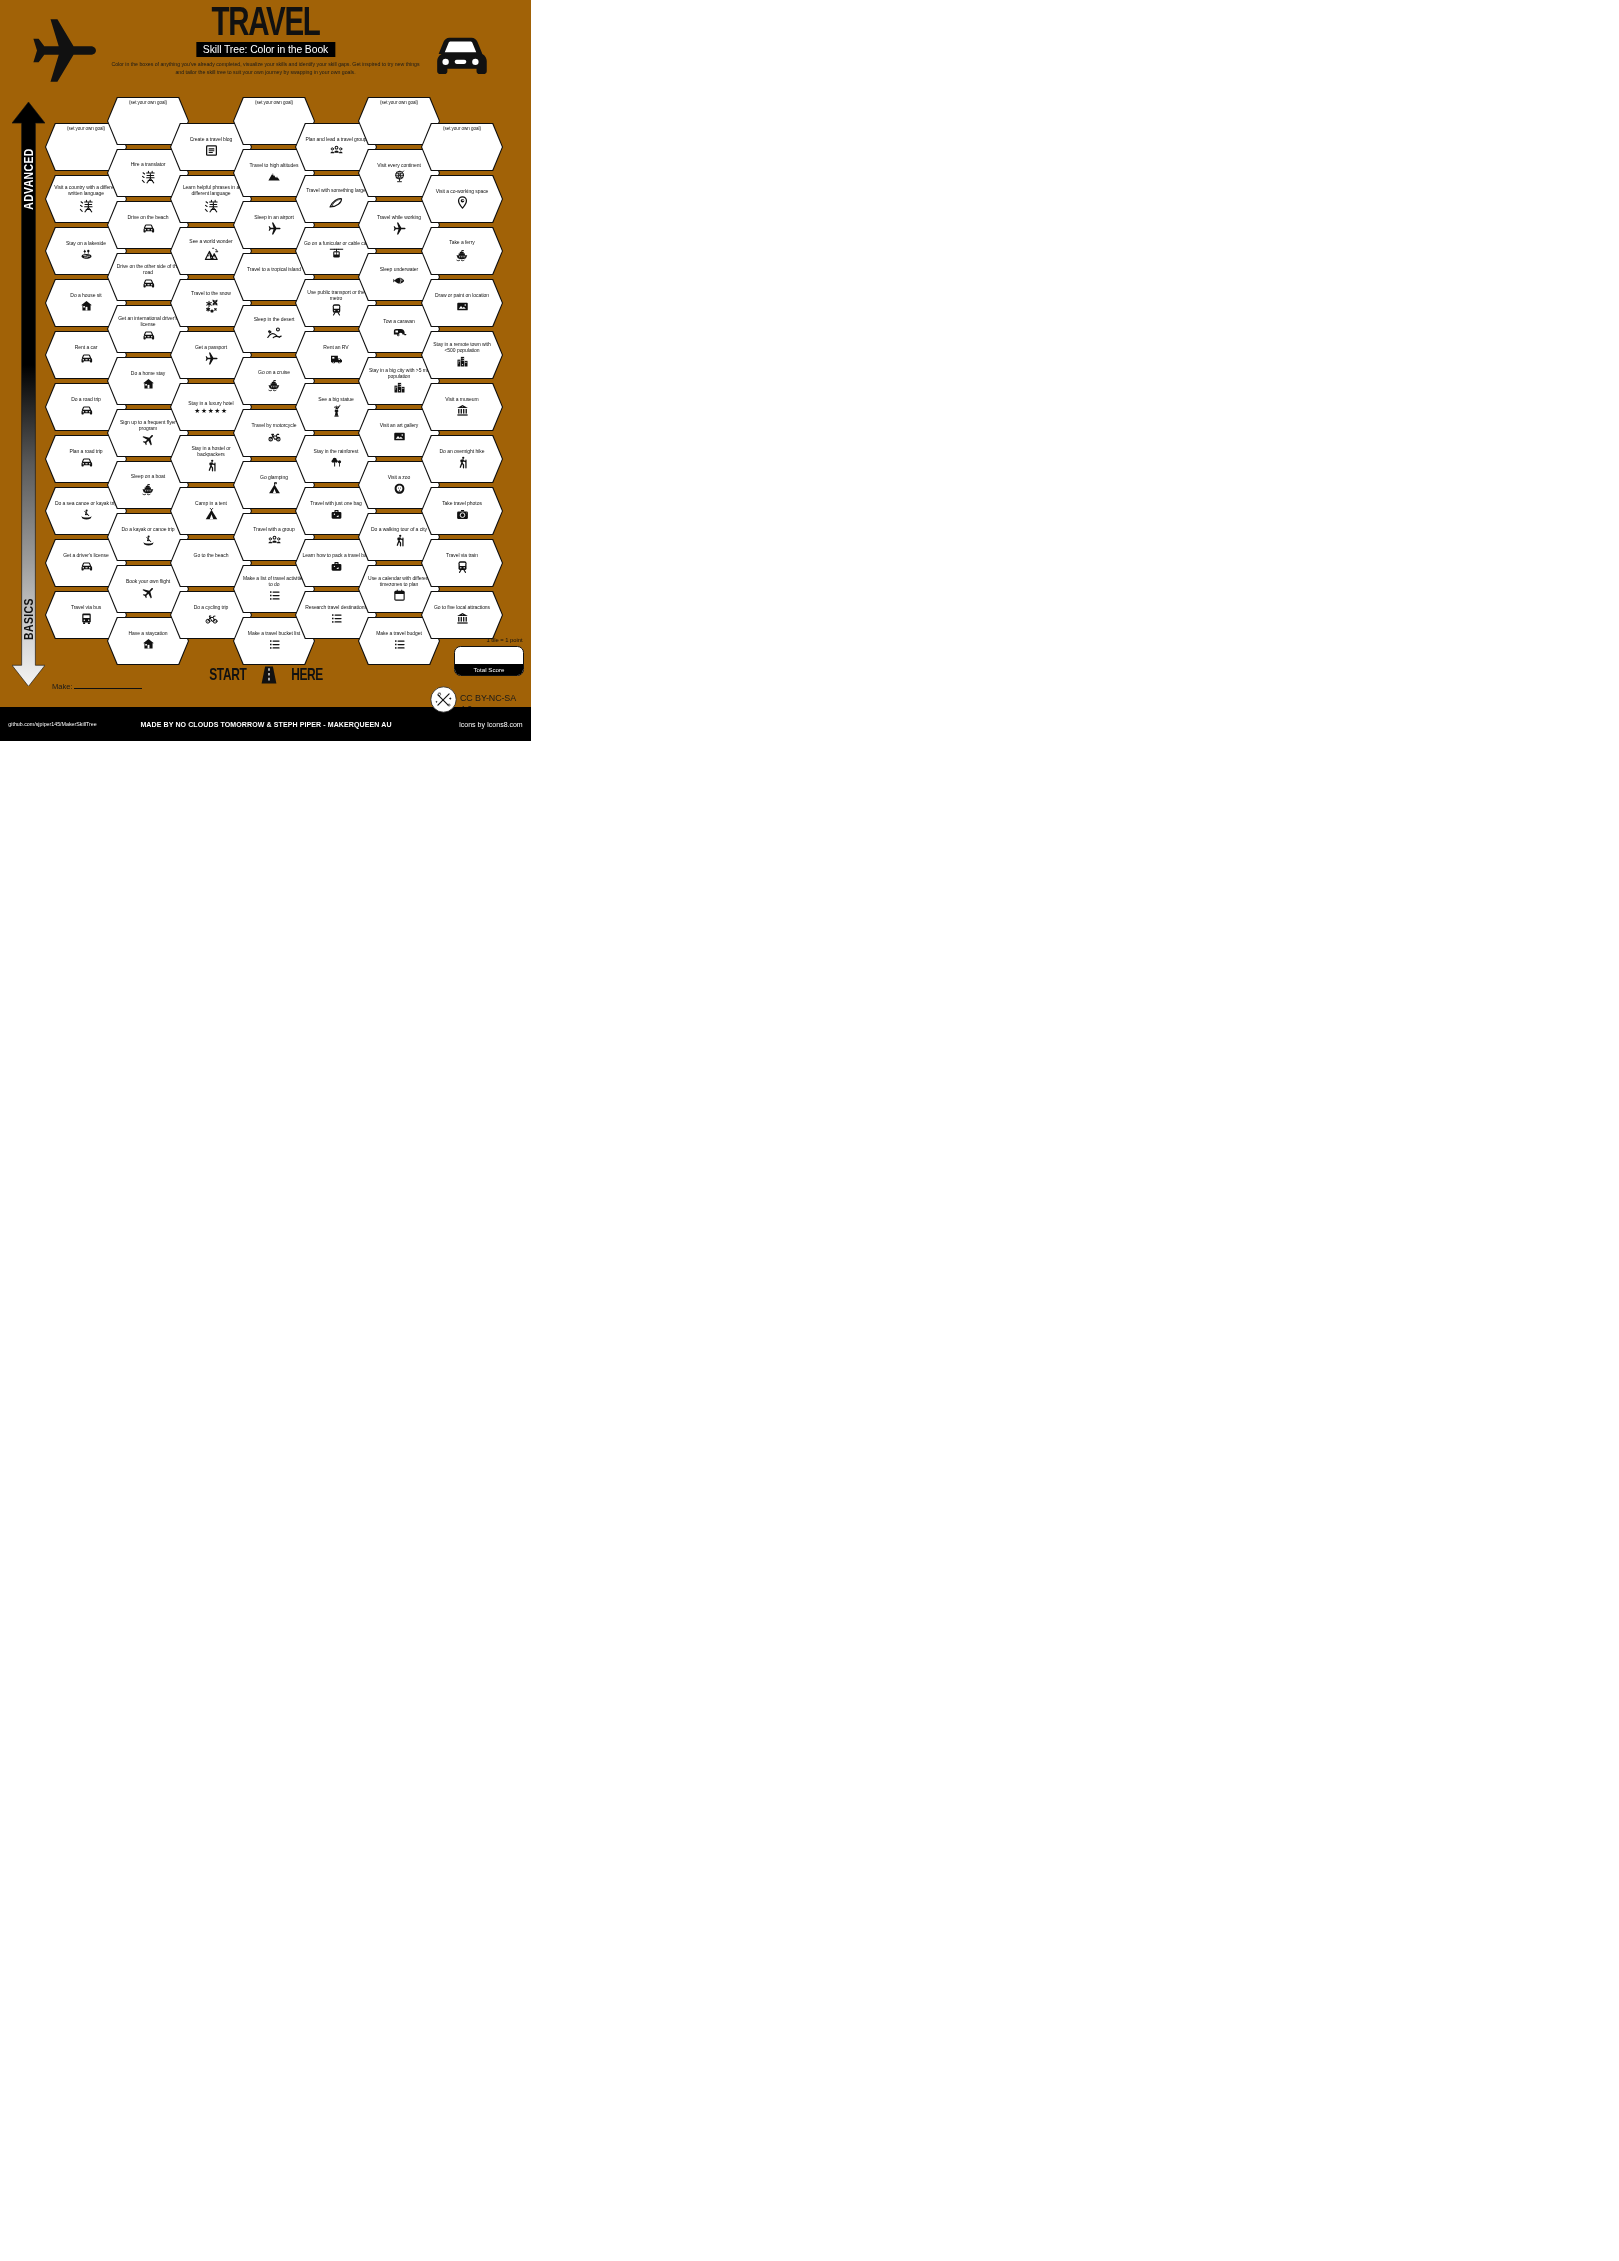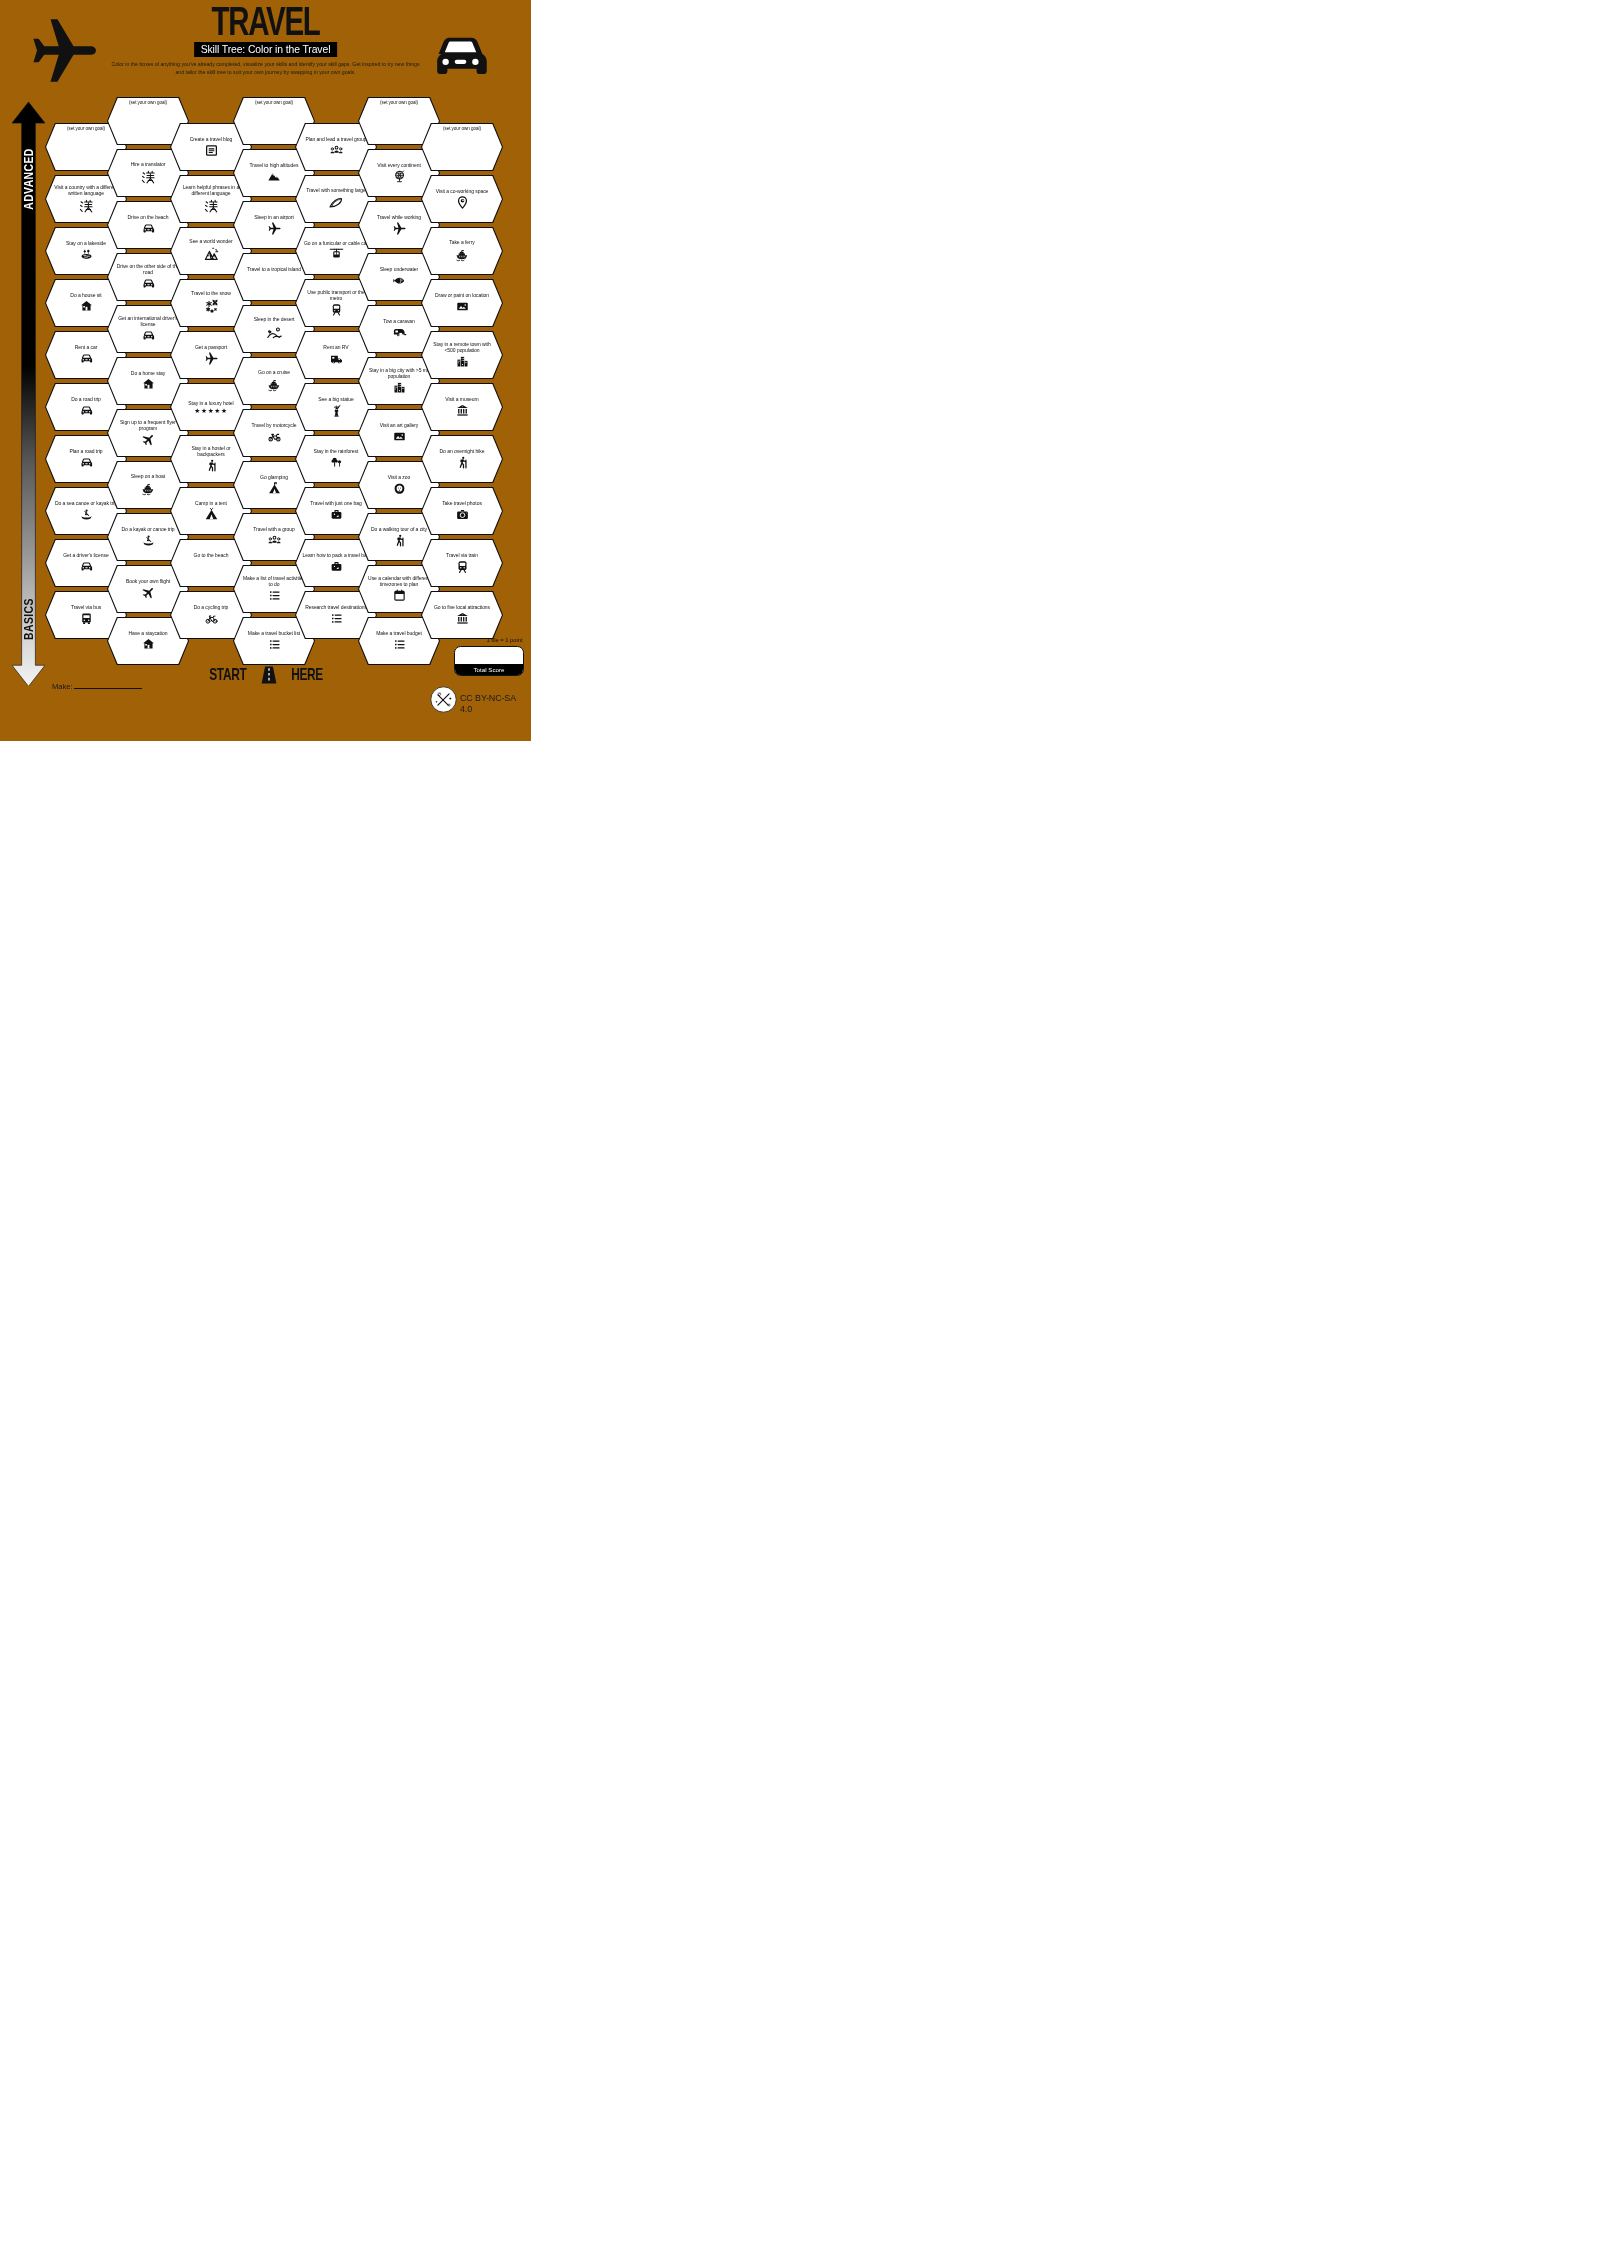--- a/index.html
+++ b/index.html
@@ -64,21 +64,21 @@
 <div class="page">
 
   <div class="plane-header">
     <svg viewBox="0 0 24 24" width="100%" height="100%">
         <g transform="rotate(90 12 12)">
       <path fill="#111" d="M12 2.3c.8 0 1.3.7 1.3 1.6v5.2l8.2 4.9v2.1l-8.2-2.5v4.4l2.3 1.7v1.6L12 20.2l-3.6 1.1v-1.6l2.3-1.7v-4.4l-8.2 2.5v-2.1l8.2-4.9V3.9c0-.9.5-1.6 1.3-1.6z"></path>
         </g>
     </svg>
   </div>
   <div class="title">TRAVEL</div>
-  <div class="subtitle">Skill Tree: Color in the Travel</div>
+  <div class="subtitle">Skill Tree: Color in the Book</div>
   <div class="desc">Color in the boxes of anything you've already completed, visualize your skills and identify your skill gaps.  Get inspired to try new things and tailor the skill tree to suit your own journey by swapping in your own goals.</div>
   <div class="car-header">
     <svg viewBox="0 0 24 24" width="100%" height="100%">
       <path fill="#111" d="M4.5 11.3l1.7-4.2c.3-.8 1.1-1.4 2-1.4h7.6c.9 0 1.7.6 2 1.4l1.7 4.2c.9.5 1.5 1.4 1.5 2.4v3.5c0 .6-.5 1-1 1h-1.5c-.6 0-1-.4-1-1v-.8H7.5v.8c0 .6-.4 1-1 1H5c-.5 0-1-.4-1-1v-3.5c0-1 .6-1.9 1.5-2.4z"></path>
       <path fill="#fff" d="M6.6 10.7l1.3-3.2c.1-.3.4-.5.7-.5h6.8c.3 0 .6.2.7.5l1.3 3.2z"></path>
       <circle cx="6.9" cy="14" r="1.1" fill="#fff"></circle>
         <circle cx="17.1" cy="14" r="1.1" fill="#fff"></circle>
       <rect x="10" y="13.3" width="4" height="1.4" rx=".7" fill="#fff"></rect>
     </svg>
   </div>
@@ -1058,14 +1058,19 @@
     <g stroke="#111" stroke-width="2.4" fill="none" stroke-linecap="round">
       <path d="M17 41L41 17"></path>
         <path d="M17 19l22 22"></path>
     </g>
     <path d="M19 14.5c-2.4 2.6-1.2 6 1.3 6s3.6-3.6 1.2-6c0 1.8-2.5 1.8-2.5 0z" fill="none" stroke="#111" stroke-width="1.4"></path>
     <path d="M43.5 24l1 2 2 1-2 1-1 2-1-2-2-1 2-1zM14 31.5l.8 1.6 1.6.8-1.6.8-.8 1.6-.8-1.6-1.6-.8 1.6-.8z" fill="#111"></path>
     <circle cx="41" cy="41" r="2.2" fill="none" stroke="#111" stroke-width="1.3"></circle>
   </svg>
   <div class="license">CC BY-NC-SA 4.0</div>
 
+  <div class="footer">
+    <span class="gh">github.com/sjpiper145/MakerSkillTree</span>
+    <span class="made">MADE BY NO CLOUDS TOMORROW &amp; STEPH PIPER  -  MAKERQUEEN AU</span>
+    <span class="ic8">Icons by Icons8.com</span>
+  </div>
 </div>
 
 
 </body></html>

